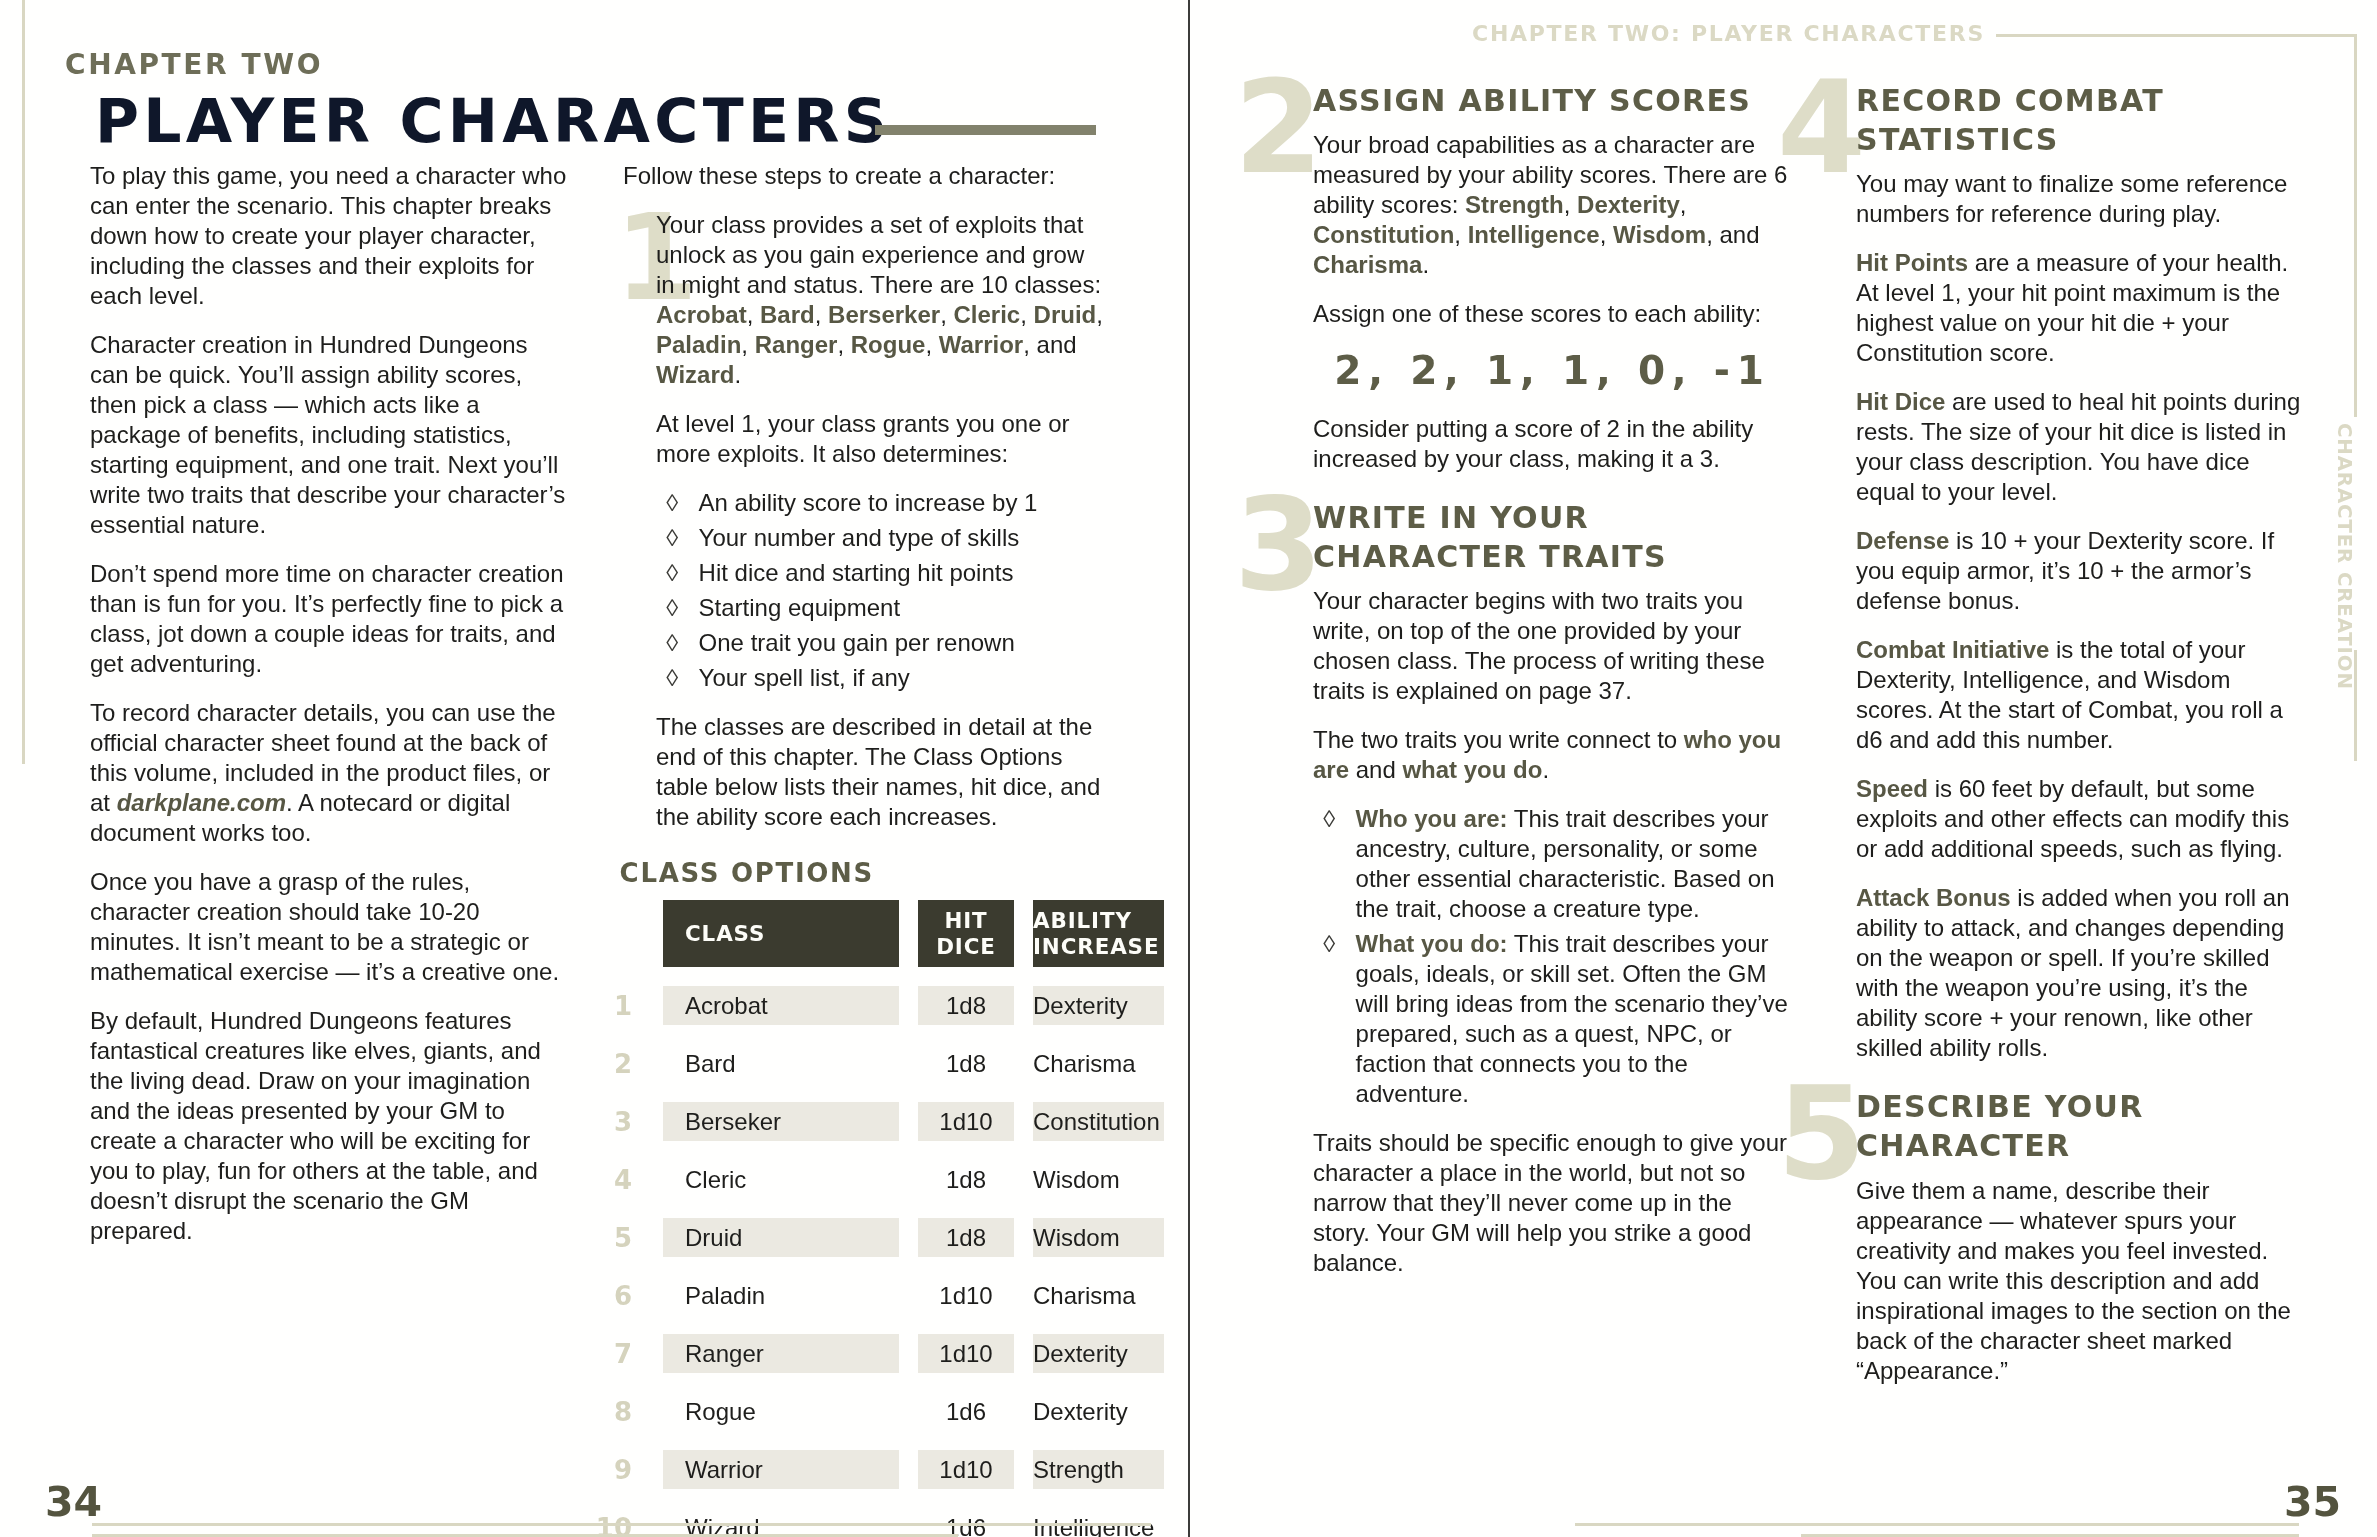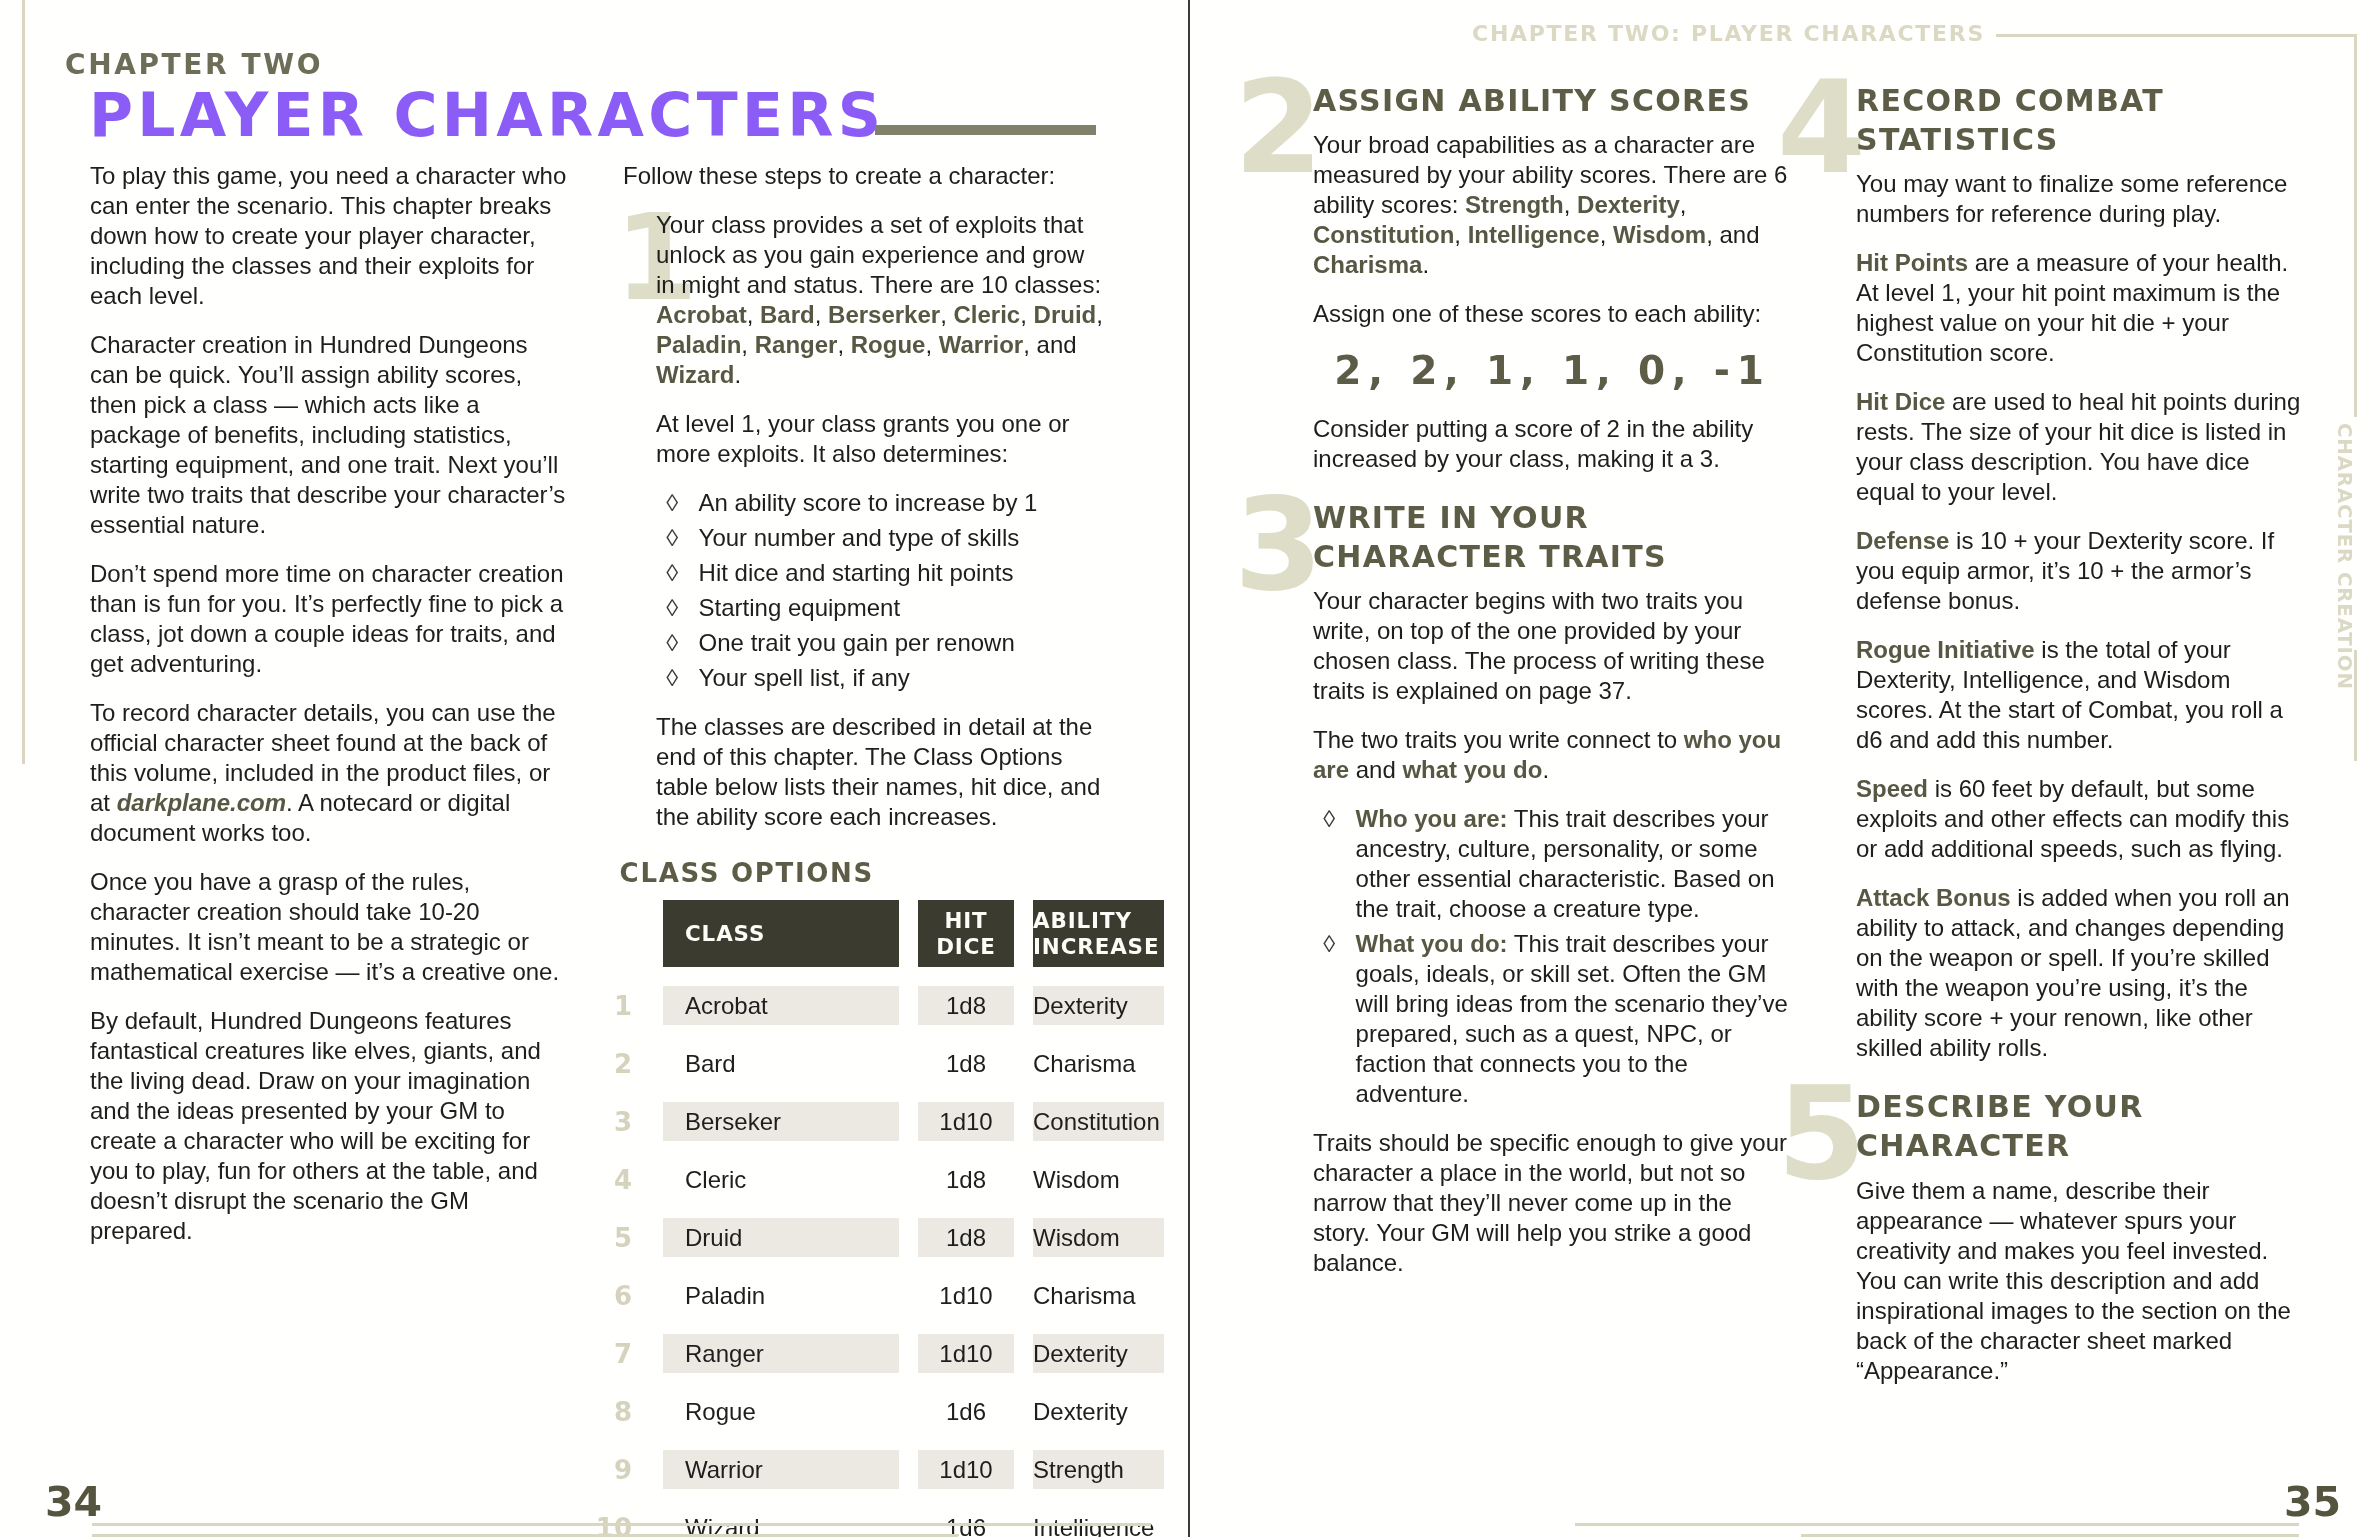--- a/index.html
+++ b/index.html
@@ -28,23 +28,23 @@
     font-family:"DejaVu Sans", sans-serif;font-weight:bold;
     font-size:19.7px;letter-spacing:0.9px;color:#dbd9c4;white-space:nowrap;
   }
   
   .kicker{
     position:absolute;left:65px;top:48px;
     font-family:"DejaVu Sans", sans-serif;font-weight:bold;
     font-size:28px;letter-spacing:2.6px;color:#6e6e58;
   }
   .title{
-    position:absolute;left:89px;top:80px;margin:0;
-    font-family:"DejaVu Sans", sans-serif;font-weight:bold;
-    font-size:60px;letter-spacing:4.3px;color:#8b5cf6;white-space:nowrap;
+    position:absolute;left:89px;top:80px;margin:6px;
+    font-family:"DejaVu Sans", sans-serif;font-weight:bold;
+    font-size:60px;letter-spacing:4.3px;color:#0f172a;white-space:nowrap;
   }
   .title-rule{position:absolute;left:875px;top:125px;width:221px;height:10.3px;background:#82826c;}
   
   .col{position:absolute;top:161px;}
   .col-intro{left:90px;width:481px;}
   .col-steps{left:623px;width:481px;}
   .col-a{left:1239px;top:81px;width:553px;position:absolute;}
   .col-b{left:1782px;top:81px;width:531px;position:absolute;}
   .body-p{margin:0 0 19px 0;font-size:24px;line-height:30px;}
   .seg-i{}
@@ -248,21 +248,21 @@
       </div>
     <div class="col-b" id="right-col-b">
         <section class="step step-large">
           <div class="step-num">4</div>
           <h3 class="step-heading">RECORD COMBAT<br>STATISTICS</h3>
           <div class="step-body">
             <p class="body-p"><span>You may want to finalize some reference numbers for reference during play.</span></p>
             <p class="body-p"><span class="seg-b">Hit Points</span><span> are a measure of your health. At level 1, your hit point maximum is the highest value on your hit die + your Constitution score.</span></p>
             <p class="body-p"><span class="seg-b">Hit Dice</span><span> are used to heal hit points during rests. The size of your hit dice is listed in your class description. You have dice equal to your level.</span></p>
             <p class="body-p"><span class="seg-b">Defense</span><span> is 10 + your Dexterity score. If you equip armor, it’s 10 + the armor’s defense bonus.</span></p>
-            <p class="body-p"><span class="seg-b">Rogue Initiative</span><span> is the total of your Dexterity, Intelligence, and Wisdom scores. At the start of Combat, you roll a d6 and add this number.</span></p>
+            <p class="body-p"><span class="seg-b">Combat Initiative</span><span> is the total of your Dexterity, Intelligence, and Wisdom scores. At the start of Combat, you roll a d6 and add this number.</span></p>
             <p class="body-p"><span class="seg-b">Speed</span><span> is 60 feet by default, but some exploits and other effects can modify this or add additional speeds, such as flying.</span></p>
             <p class="body-p"><span class="seg-b">Attack Bonus</span><span> is added when you roll an ability to attack, and changes depending on the weapon or spell. If you’re skilled with the weapon you’re using, it’s the ability score + your renown, like other skilled ability rolls.</span></p>
           </div>
         </section>
         <section class="step step-large">
           <div class="step-num">5</div>
           <h3 class="step-heading">DESCRIBE YOUR<br>CHARACTER</h3>
           <div class="step-body">
             <p class="body-p"><span>Give them a name, describe their appearance — whatever spurs your creativity and makes you feel invested. You can write this description and add inspirational images to the section on the back of the character sheet marked “Appearance.”</span></p>
           </div>

